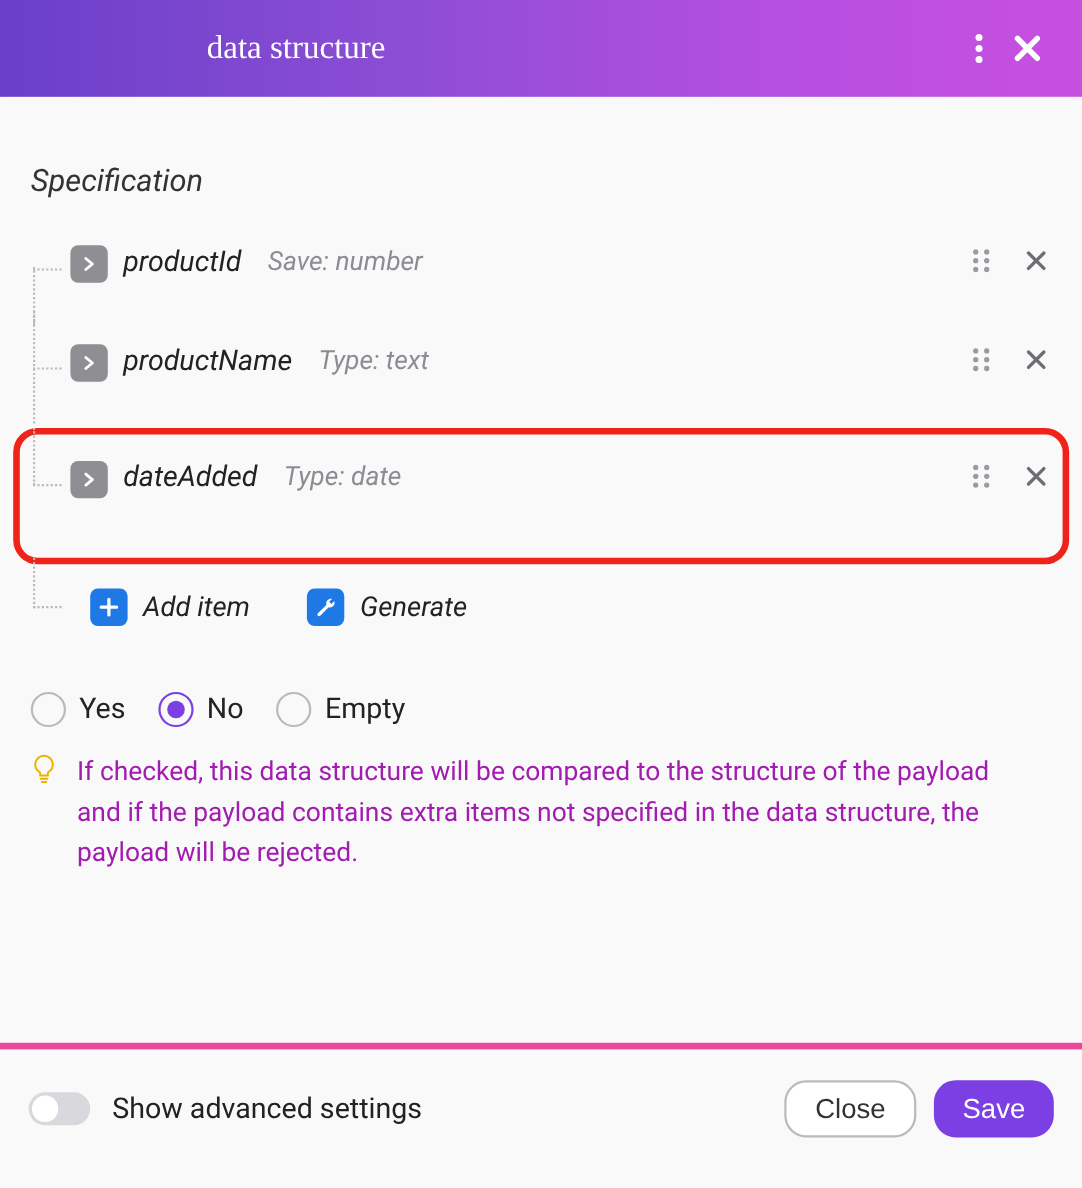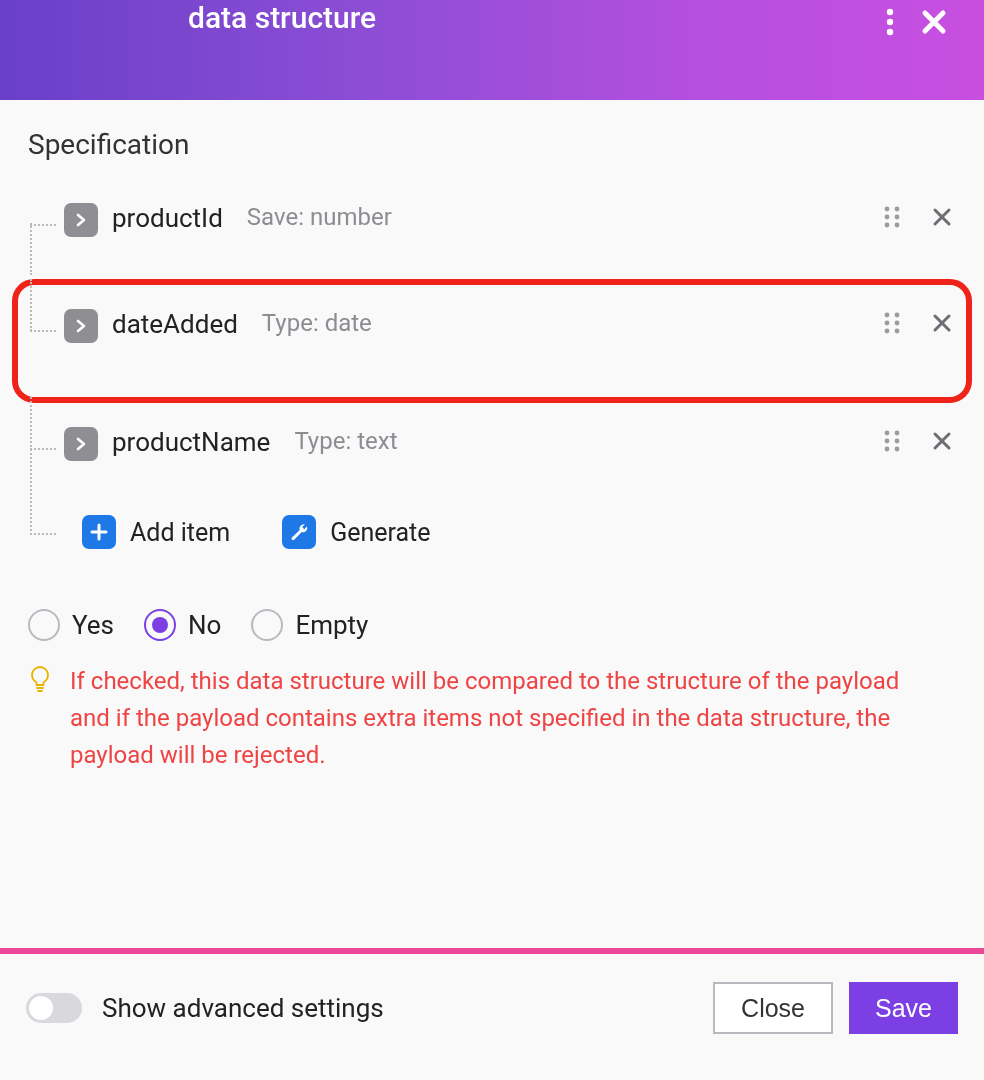--- a/index.html
+++ b/index.html
@@ -5,42 +5,45 @@
   * { box-sizing: border-box; margin: 0; padding: 0; }
   body {
     font-family: -apple-system, BlinkMacSystemFont, "Segoe UI", Roboto, Helvetica, Arial, sans-serif;
     background: #f9f9fa;
     width: 984px;
     height: 1080px;
     overflow: hidden;
     color: #222;
   }
   .header {
-    height: 100px;
+    height: 88px;
     background: linear-gradient(90deg, #6a3fc9 0%, #8a4dd4 35%, #b44fe0 70%, #c84fe0 100%);
     display: flex;
+    align-items: center;
     padding: 0 28px 0 28px;
     color: #fff;
+    font-family: Liberation Serif, serif;
   }
   .header-title {
     font-size: 30px;
     font-weight: 500;
     margin-left: 160px;
   }
   .header-spacer { flex: 1; }
   .header-icon {
     width: 44px;
     height: 44px;
     display: flex;
     align-items: center;
     justify-content: center;
     cursor: pointer;
   }
   .section {
-    padding: 28px 28px 0 28px;
+    padding: 60px 28px 0 28px;
+    font-style: italic;
   }
   .section-heading {
     font-size: 28px;
     font-weight: 400;
     color: #333;
     margin-bottom: 18px;
   }
   .spec-list {
     display: flex;
     flex-direction: column;
@@ -123,21 +126,21 @@
     height: 28px;
     display: flex;
     align-items: center;
     justify-content: center;
     cursor: pointer;
     color: #6d6d73;
   }
 
   .action-row {
     display: flex;
-    align-items: flex-end;
+    align-items: center;
     padding: 22px 0 12px 0;
     gap: 18px;
   }
   .action-tree-stub {
     width: 36px;
     height: 30px;
     position: relative;
     flex-shrink: 0;
   }
   .action-tree-stub::before {
@@ -220,21 +223,21 @@
   }
   .hint-icon {
     flex-shrink: 0;
     width: 26px;
     height: 26px;
     margin-top: 2px;
   }
   .hint-text {
     font-size: 24px;
     line-height: 1.55;
-    color: #ef4444;
+    color: #a21caf;
   }
 
   .footer {
     position: absolute;
     left: 0;
     right: 0;
     top: 948px;
     border-top: 6px solid #ec4899;
     padding: 28px 26px;
     display: flex;
@@ -260,21 +263,21 @@
     border-radius: 50%;
   }
   .toggle-label {
     font-size: 26px;
     color: #222;
   }
   .footer-spacer { flex: 1; }
   .btn {
     height: 52px;
     padding: 0 26px;
-    border-radius: 0;
+    border-radius: 20px;
     font-size: 25px;
     display: flex;
     align-items: center;
     cursor: pointer;
     border: none;
   }
   .btn-secondary {
     background: #fff;
     border: 2px solid #b9b9c0;
     color: #333;
@@ -331,20 +334,47 @@
             <circle cx="14" cy="20" r="2.4" fill="currentColor"></circle>
         </svg>
       </div>
       <div class="remove-btn">
         <svg width="20" height="20" viewBox="0 0 20 20">
             <path d="M3 3 L17 17 M17 3 L3 17" stroke="currentColor" stroke-width="3" stroke-linecap="round"></path>
           </svg>
       </div>
     </div>
 
+    <div class="spec-row">
+      <div class="tree-stub"></div>
+      <div class="expand-btn">
+        <svg width="14" height="14" viewBox="0 0 14 14">
+            <path d="M4 2 L10 7 L4 12" stroke="#fff" stroke-width="2.6" fill="none" stroke-linecap="round" stroke-linejoin="round"></path>
+          </svg>
+      </div>
+      <span class="item-name">productName</span>
+      <span class="item-type">Type: text</span>
+      <div class="row-spacer"></div>
+      <div class="drag-handle">
+        <svg width="18" height="24" viewBox="0 0 18 24">
+          <circle cx="4" cy="4" r="2.4" fill="currentColor"></circle>
+            <circle cx="14" cy="4" r="2.4" fill="currentColor"></circle>
+          <circle cx="4" cy="12" r="2.4" fill="currentColor"></circle>
+            <circle cx="14" cy="12" r="2.4" fill="currentColor"></circle>
+          <circle cx="4" cy="20" r="2.4" fill="currentColor"></circle>
+            <circle cx="14" cy="20" r="2.4" fill="currentColor"></circle>
+        </svg>
+      </div>
+      <div class="remove-btn">
+        <svg width="20" height="20" viewBox="0 0 20 20">
+            <path d="M3 3 L17 17 M17 3 L3 17" stroke="currentColor" stroke-width="3" stroke-linecap="round"></path>
+          </svg>
+      </div>
+    </div>
+
     <div class="spec-row highlighted last-stub">
       <div class="tree-stub"></div>
       <div class="expand-btn">
         <svg width="14" height="14" viewBox="0 0 14 14">
             <path d="M4 2 L10 7 L4 12" stroke="#fff" stroke-width="2.6" fill="none" stroke-linecap="round" stroke-linejoin="round"></path>
           </svg>
       </div>
       <span class="item-name">dateAdded</span>
       <span class="item-type">Type: date</span>
       <div class="row-spacer"></div>
@@ -358,47 +388,20 @@
             <circle cx="14" cy="20" r="2.4" fill="currentColor"></circle>
         </svg>
       </div>
       <div class="remove-btn">
         <svg width="20" height="20" viewBox="0 0 20 20">
             <path d="M3 3 L17 17 M17 3 L3 17" stroke="currentColor" stroke-width="3" stroke-linecap="round"></path>
           </svg>
       </div>
     </div>
 
-    <div class="spec-row">
-      <div class="tree-stub"></div>
-      <div class="expand-btn">
-        <svg width="14" height="14" viewBox="0 0 14 14">
-            <path d="M4 2 L10 7 L4 12" stroke="#fff" stroke-width="2.6" fill="none" stroke-linecap="round" stroke-linejoin="round"></path>
-          </svg>
-      </div>
-      <span class="item-name">productName</span>
-      <span class="item-type">Type: text</span>
-      <div class="row-spacer"></div>
-      <div class="drag-handle">
-        <svg width="18" height="24" viewBox="0 0 18 24">
-          <circle cx="4" cy="4" r="2.4" fill="currentColor"></circle>
-            <circle cx="14" cy="4" r="2.4" fill="currentColor"></circle>
-          <circle cx="4" cy="12" r="2.4" fill="currentColor"></circle>
-            <circle cx="14" cy="12" r="2.4" fill="currentColor"></circle>
-          <circle cx="4" cy="20" r="2.4" fill="currentColor"></circle>
-            <circle cx="14" cy="20" r="2.4" fill="currentColor"></circle>
-        </svg>
-      </div>
-      <div class="remove-btn">
-        <svg width="20" height="20" viewBox="0 0 20 20">
-            <path d="M3 3 L17 17 M17 3 L3 17" stroke="currentColor" stroke-width="3" stroke-linecap="round"></path>
-          </svg>
-      </div>
-    </div>
-
     <div class="action-row">
       <div class="action-tree-stub"></div>
       <div class="action-btn">
         <div class="icon-square icon-blue">
           <svg width="18" height="18" viewBox="0 0 18 18">
               <path d="M9 2 V16 M2 9 H16" stroke="#fff" stroke-width="3" stroke-linecap="round"></path>
             </svg>
         </div>
         <span>Add item</span>
       </div>

